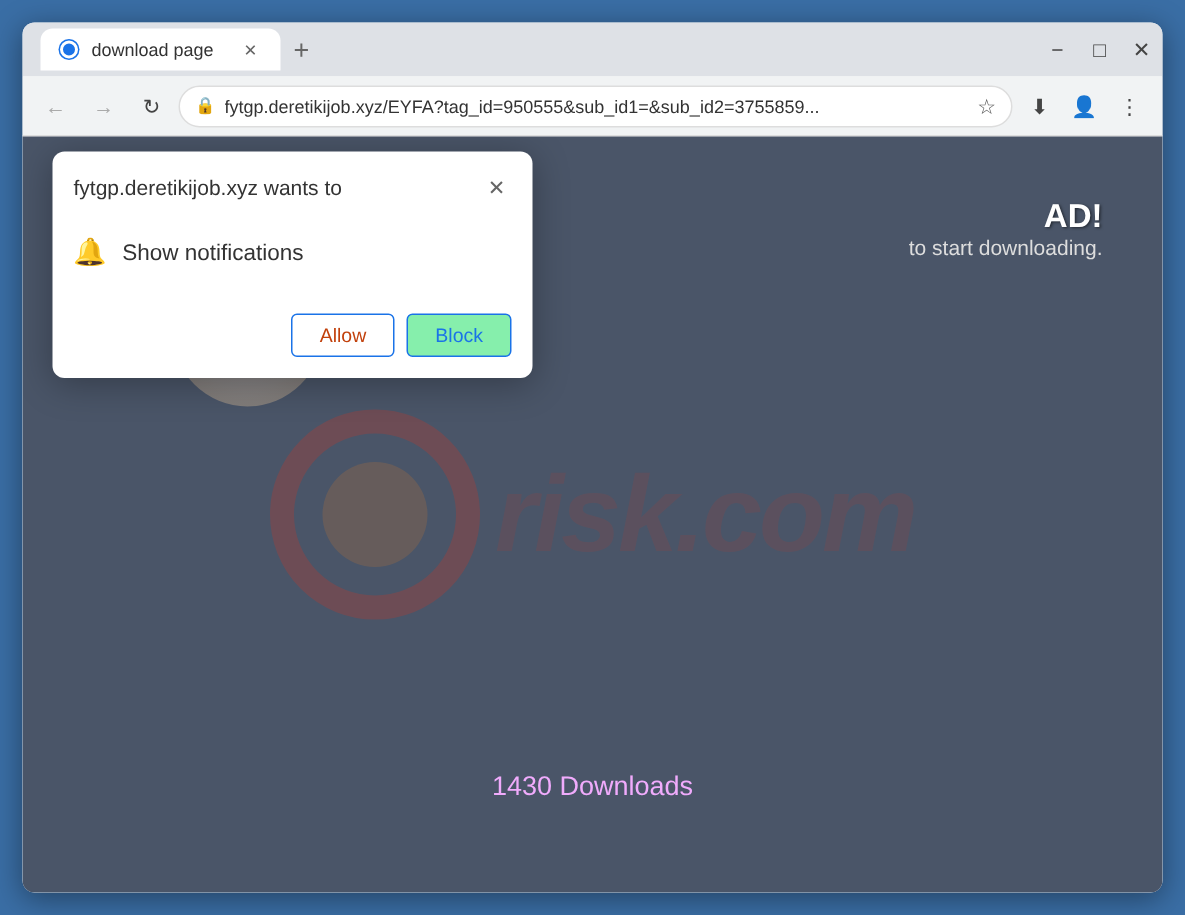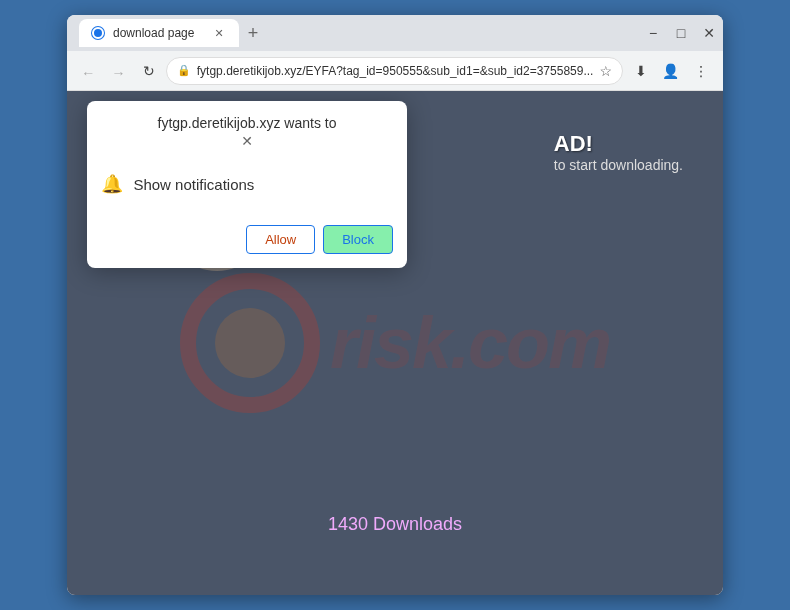--- a/index.html
+++ b/index.html
@@ -9,21 +9,21 @@
       height: 610px;
       background: #3a6ea5;
       display: flex;
       align-items: center;
       justify-content: center;
       font-family: 'Segoe UI', Arial, sans-serif;
       overflow: hidden;
     }
 
     .browser-window {
-      width: 656px;
+      width: 760px;
       height: 580px;
       background: #fff;
       border-radius: 8px;
       overflow: hidden;
       box-shadow: 0 4px 20px rgba(0,0,0,0.4);
       display: flex;
       flex-direction: column;
     }
 
     
@@ -241,20 +241,21 @@
       color: #c0392b;
       font-style: italic;
       letter-spacing: -2px;
       opacity: 0.5;
     }
 
     .page-text-area {
       position: absolute;
       top: 40px;
       right: 40px;
+      text-align: right;
     }
 
     .page-download-text {
       font-size: 22px;
       font-weight: bold;
       color: #fff;
       text-shadow: 1px 1px 2px rgba(0,0,0,0.5);
     }
 
     .page-sub-text {
@@ -282,21 +283,20 @@
       width: 320px;
       padding: 0;
       overflow: hidden;
     }
 
     .dialog-header {
       display: flex;
       align-items: center;
       justify-content: space-between;
       padding: 14px 14px 10px 14px;
-      flex-direction: column;
     }
 
     .dialog-title {
       font-size: 14px;
       color: #333;
       font-weight: 400;
     }
 
     .dialog-close {
       width: 20px;

